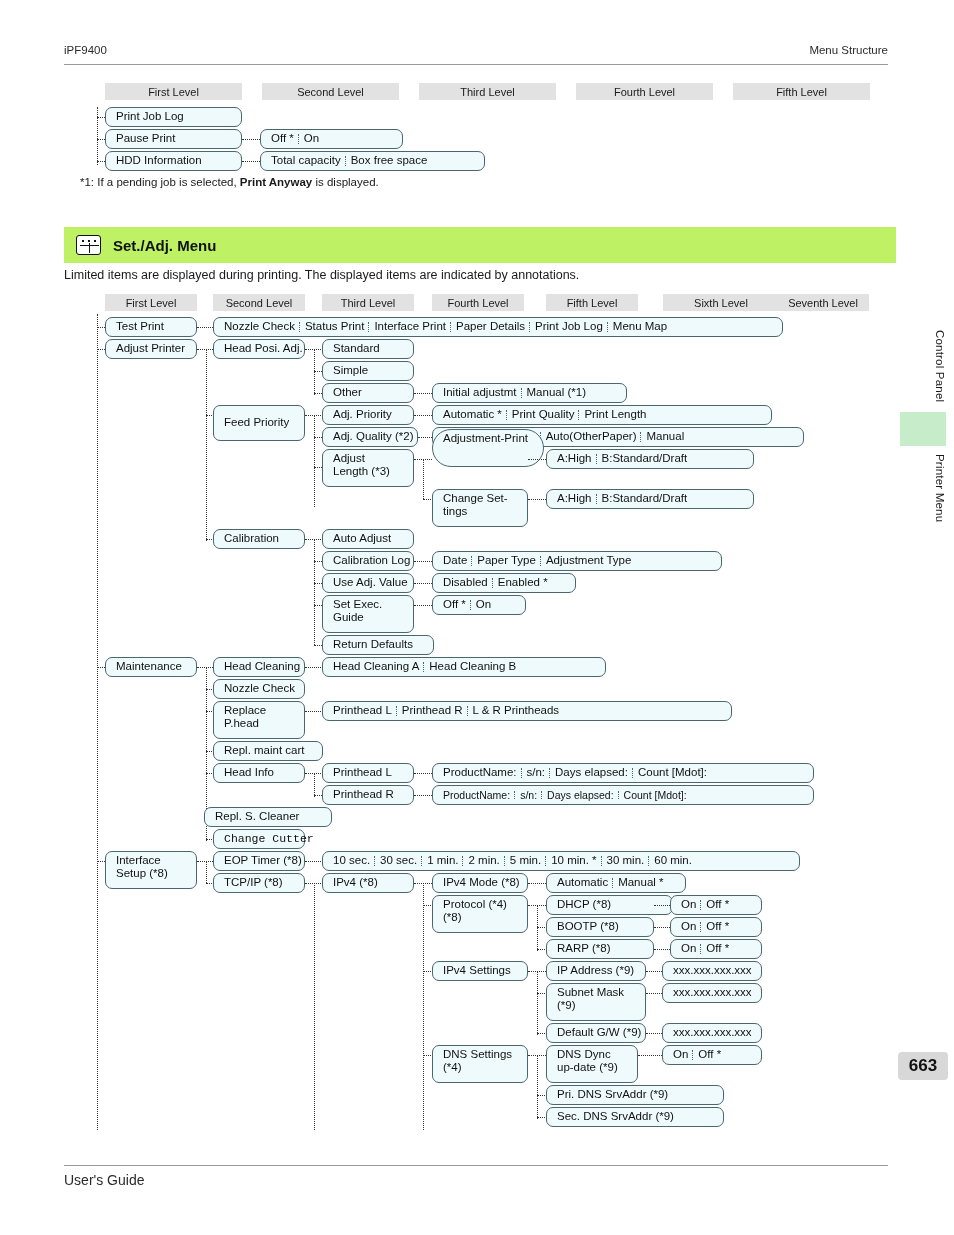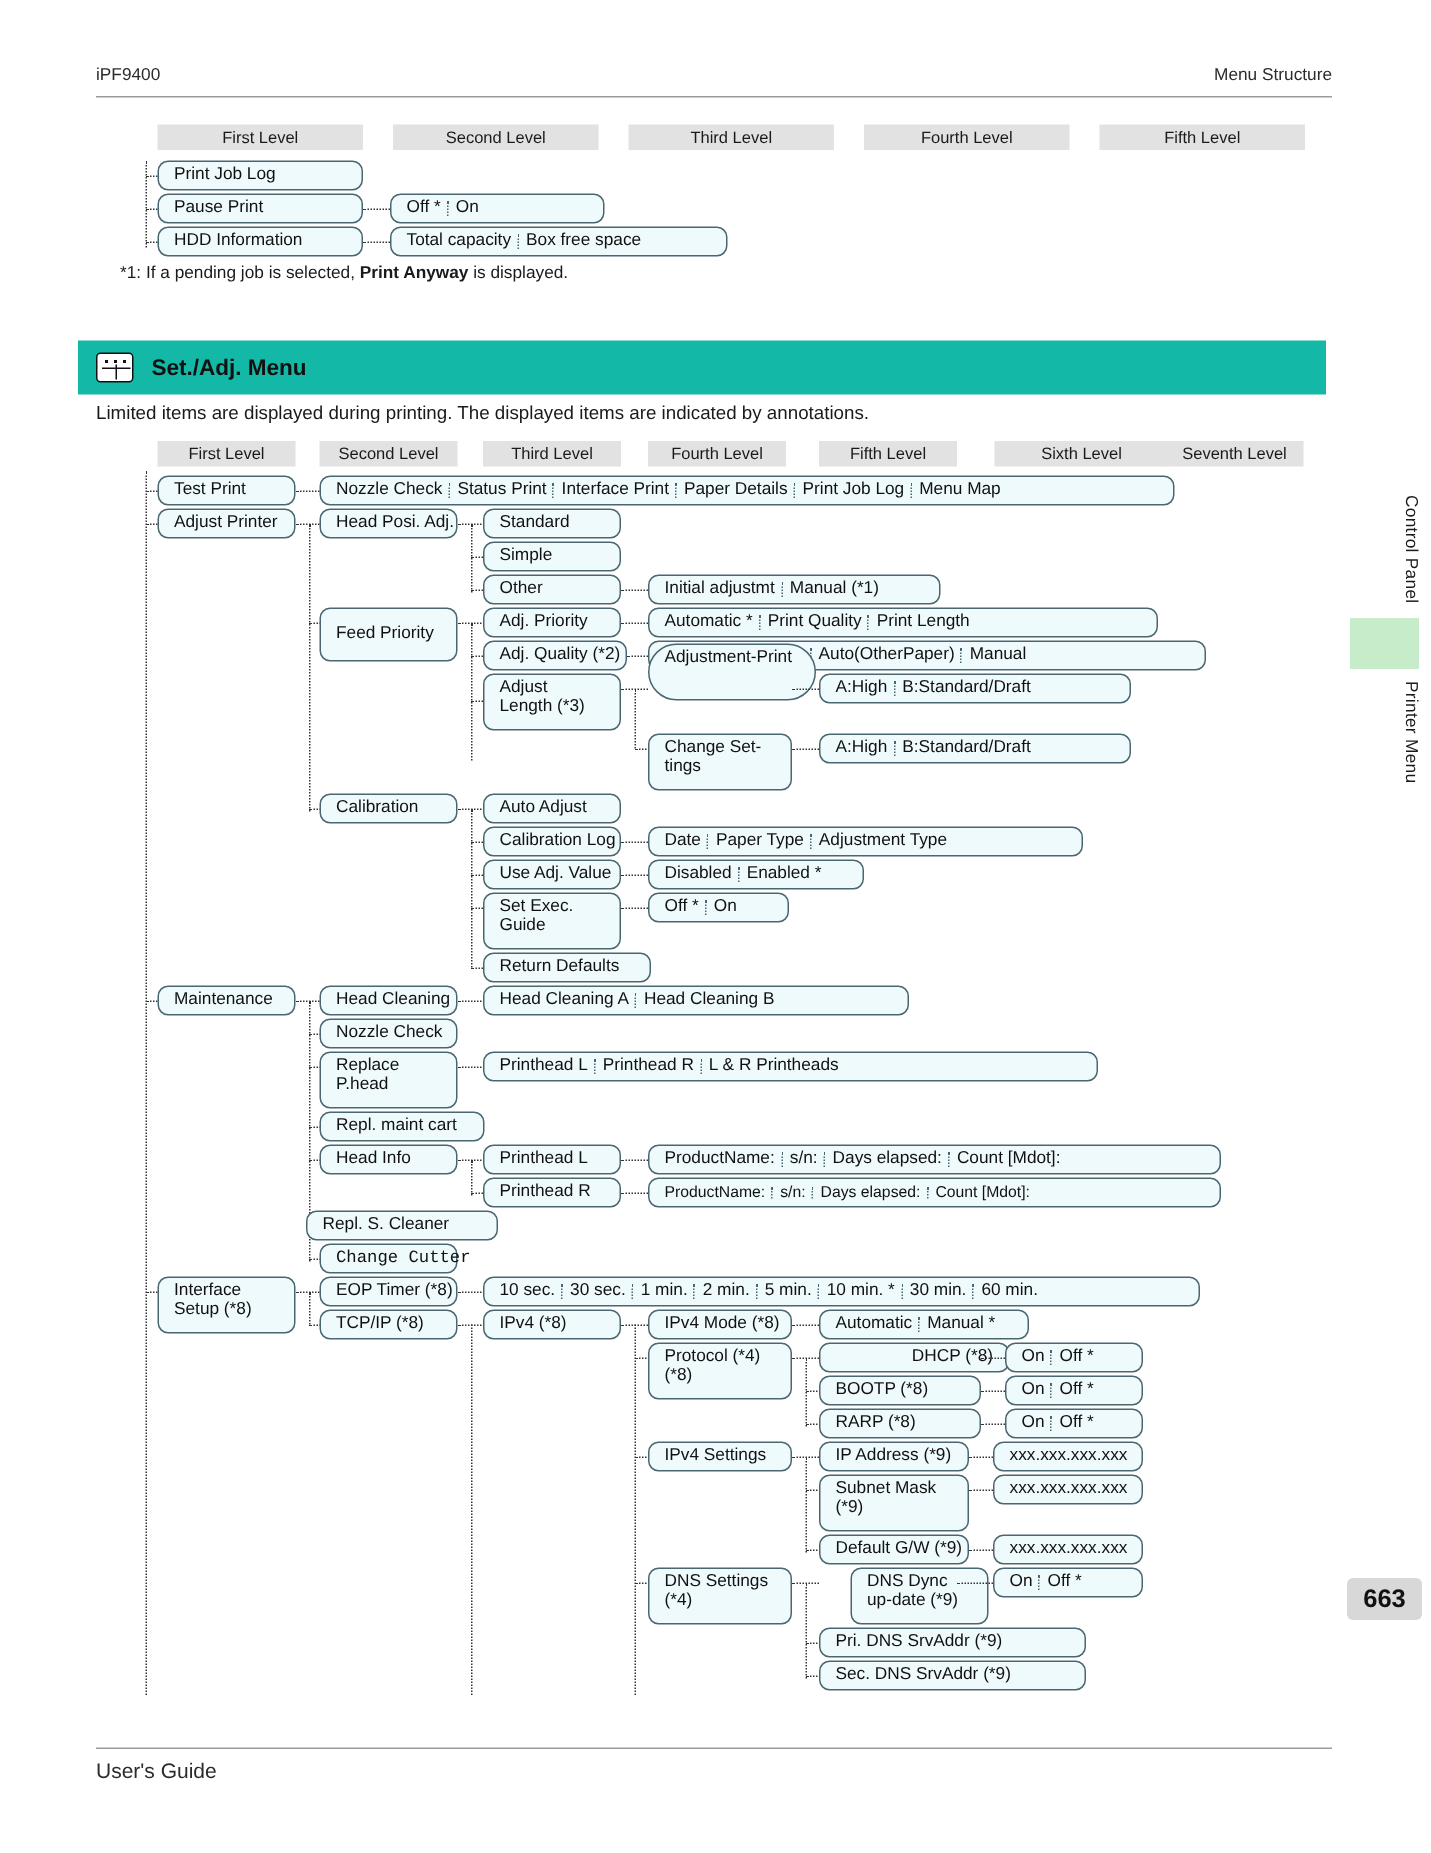--- a/index.html
+++ b/index.html
@@ -57,23 +57,23 @@
     width: 50px; height: 28px;
     background: #d8d8d8;
     border-radius: 4px;
     font-size: 17px; font-weight: bold;
     color: #111;
     display: flex; align-items: center; justify-content: center;
   }
 
   
   .section-banner {
-    position: absolute; left: 52px; top: 227px;
+    position: absolute; left: 64px; top: 227px;
     width: 832px; height: 36px;
-    background: #14b8a6;
+    background: #bef264;
     display: flex; align-items: center;
     padding-left: 12px;
   }
   .banner-icon {
     width: 25px; height: 20px;
     border: 1.6px solid #111;
     border-radius: 3px;
     position: relative;
     background: #fff;
     flex: 0 0 auto;
@@ -501,21 +501,21 @@
 </div>
 
 <div class="mbox wrap" style="left:432px; top:895px; width:96px; height:38px;">
   <span class="seg">Protocol (*4) (*8)</span>
 </div>
 <div class="hline" style="left:528px; top:905px; width:18px;"></div>
 <div class="vline" style="left:537px; top:905px; height:46px;"></div>
 <div class="tick" style="left:537px; top:927px;"></div>
 <div class="tick" style="left:537px; top:949px;"></div>
 
-<div class="mbox" style="left:546px; top:895px; width:127px; height:20px;justify-content:flex-end;">
+<div class="mbox" style="left:546px; top:895px; width:127px; height:20px;">
   <span class="seg">DHCP (*8)</span>
 </div>
 <div class="hline" style="left:654px; top:905px; width:16px;"></div>
 <div class="mbox" style="left:670px; top:895px; width:92px; height:20px;">
   <span class="seg">On</span>
   <span class="seg">Off *</span>
 </div>
 
 <div class="mbox" style="left:546px; top:917px; width:108px; height:20px;">
   <span class="seg">BOOTP (*8)</span>
@@ -568,21 +568,21 @@
 </div>
 
 <div class="mbox wrap" style="left:432px; top:1045px; width:96px; height:38px;">
   <span class="seg">DNS Settings (*4)</span>
 </div>
 <div class="hline" style="left:528px; top:1055px; width:18px;"></div>
 <div class="vline" style="left:537px; top:1055px; height:64px;"></div>
 <div class="tick" style="left:537px; top:1095px;"></div>
 <div class="tick" style="left:537px; top:1117px;"></div>
 
-<div class="mbox wrap" style="left:567px; top:1045px; width:92px; height:38px;">
+<div class="mbox wrap" style="left:546px; top:1045px; width:92px; height:38px;">
   <span class="seg">DNS Dync up-date (*9)</span>
 </div>
 <div class="hline" style="left:638px; top:1055px; width:24px;"></div>
 <div class="mbox" style="left:662px; top:1045px; width:100px; height:20px;">
   <span class="seg">On</span>
   <span class="seg">Off *</span>
 </div>
 
 <div class="mbox" style="left:546px; top:1085px; width:178px; height:20px;">
   <span class="seg">Pri. DNS SrvAddr (*9)</span>

